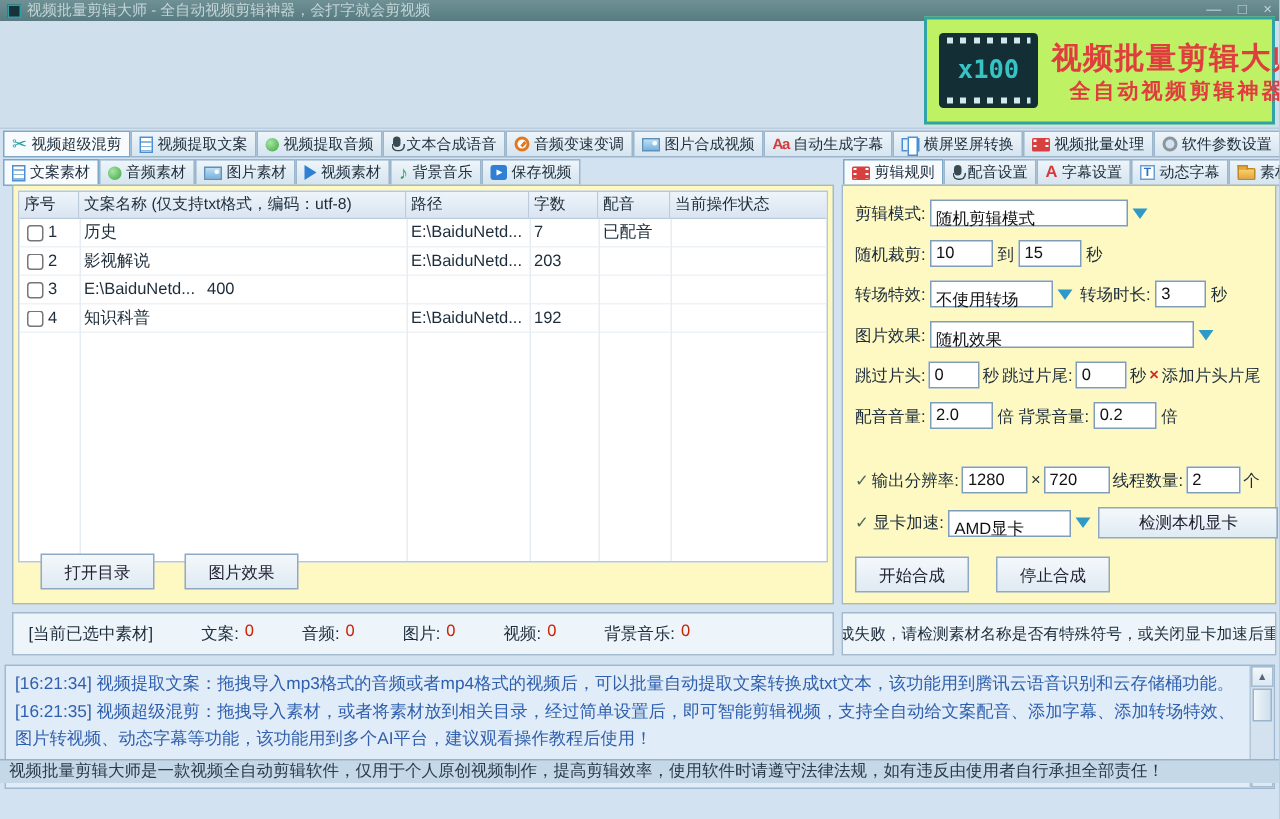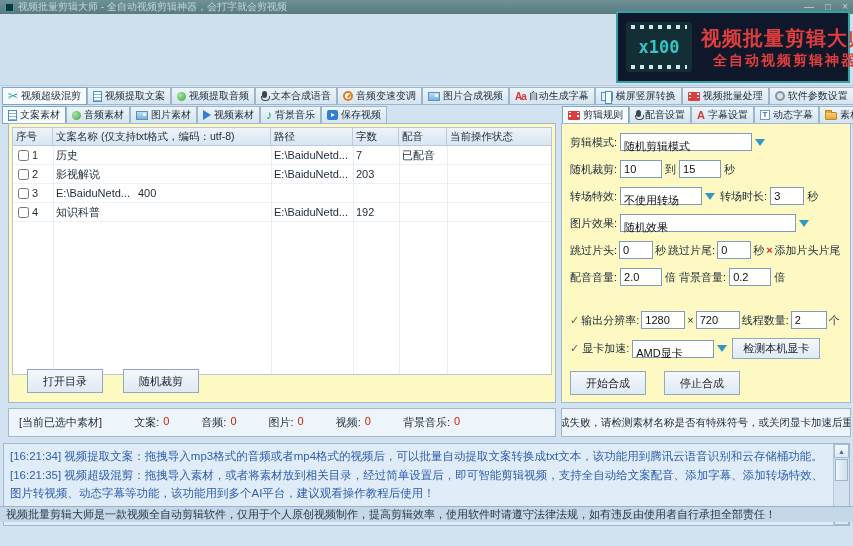--- a/index.html
+++ b/index.html
@@ -10,21 +10,21 @@
   .titlebar { position:absolute; left:0; top:0; width:853px; height:14px;
     background:linear-gradient(#6f9196,#577b80); color:#c2d4d6; display:flex; align-items:center; padding:0 5px; }
   .app-icon { width:9px; height:9px; background:#16333a; border:1px solid #2fa0a8; margin-right:4px; flex:none; }
   .title-text { font-size:10px; flex:1; white-space:nowrap; overflow:hidden; }
   .win-controls { display:flex; gap:11px; font-size:10px; line-height:10px; }
   .win-controls span { cursor:default; }
 
   
   .header { position:absolute; left:0; top:14px; width:853px; height:72px; background:#cfdfec; border-bottom:1px solid #bccedd; }
   .logo-box { position:absolute; left:616px; top:11px; width:234px; height:72px; border:2px solid #2fa3a8;
-    background:#0f172a; display:flex; align-items:center; padding:0 8px; gap:9px; }
+    background:#bef264; display:flex; align-items:center; padding:0 8px; gap:9px; }
   .badge { width:66px; height:50px; background:#132e34; border-radius:3px; position:relative; flex:none;
     display:flex; align-items:center; justify-content:center; color:#37c3c3; font-weight:bold; font-size:17px;
     font-family:"DejaVu Sans Mono",monospace; }
   .badge::before, .badge::after { content:""; position:absolute; left:5px; right:5px; height:4px;
     background-image:repeating-linear-gradient(90deg,#cfe8ea 0 4px,transparent 4px 9px); }
   .badge::before { top:3px; } .badge::after { bottom:3px; }
   .brand { display:flex; flex-direction:column; align-items:center; flex:1; }
   .brand-title { color:#e03e3e; font-size:20px; font-weight:bold; letter-spacing:1px; white-space:nowrap; }
   .brand-sub { color:#e03e3e; font-size:14px; font-weight:bold; letter-spacing:2px; white-space:nowrap; }
 
@@ -302,21 +302,21 @@
 
       <span class="colline" style="left:40px"></span>
       <span class="colline" style="left:258px"></span>
       <span class="colline" style="left:340px"></span>
       <span class="colline" style="left:386px"></span>
       <span class="colline" style="left:434px"></span>
     </div>
 
     <div class="btnrow">
       <span class="btn">打开目录</span>
-      <span class="btn">随机裁剪</span>
+      <span class="btn">图片效果</span>
     </div>
   </div>
 
   <div class="panel right-panel">
     <div class="form">
       <div class="frow">
         <span class="flabel">剪辑模式:</span>
         <span class="combo">
             <span class="tbox w132" style="line-height:16px">随机剪辑模式</span>
             <span class="drop">
@@ -385,21 +385,21 @@
       </div>
       <div class="frow">
         <span class="chk">✓</span>
         <span class="flabel">显卡加速:</span>
         <span class="combo">
             <span class="tbox w82" style="line-height:16px">AMD显卡</span>
             <span class="drop">
               <span class="arr"></span>
             </span>
           </span>
-        <span class="btn" style="height:21px;padding:0 10px">检测本机显卡</span>
+        <span class="btn" style="height:21px;padding:0 26px">检测本机显卡</span>
       </div>
       <div class="frow" style="margin-top:12px; gap:18px;">
         <span class="btn">开始合成</span>
         <span class="btn">停止合成</span>
       </div>
     </div>
   </div>
 
   <div class="status-box left-status">
     <span>[当前已选中素材]</span>

